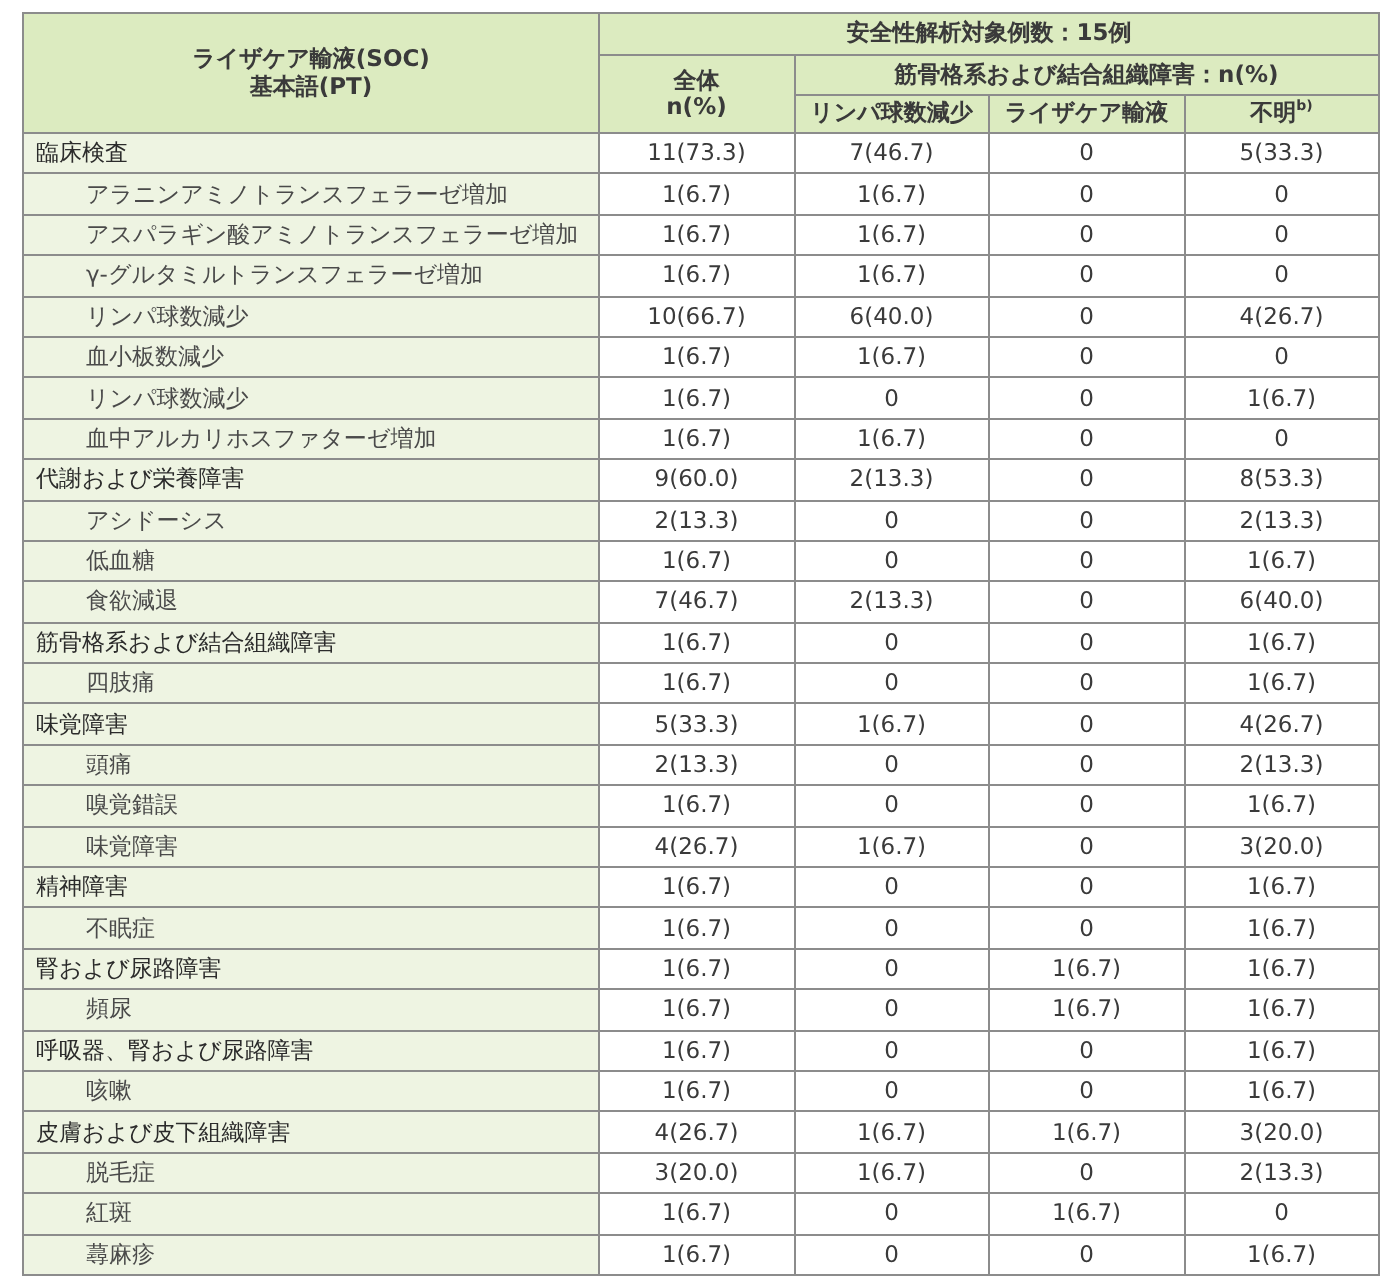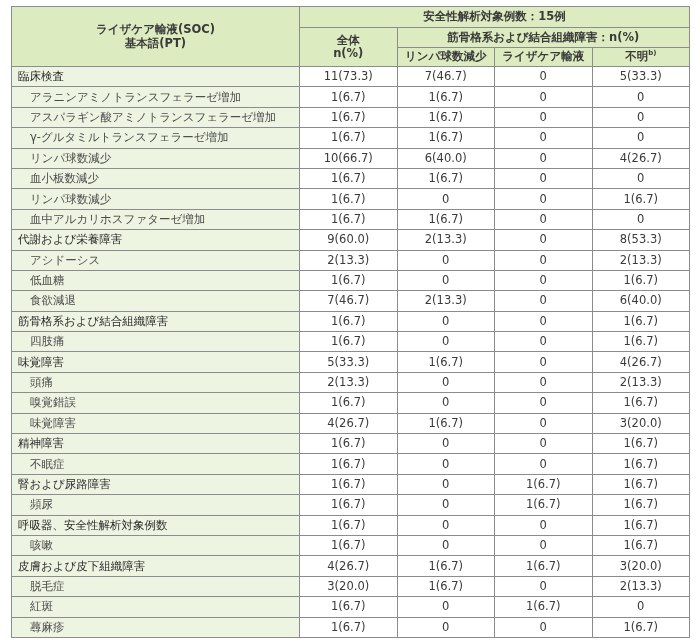--- a/index.html
+++ b/index.html
@@ -15,21 +15,21 @@
   }
   table.ae thead th {
     background: #dcebc0; font-weight: bold; text-align: center; color: #3a3a3a;
     line-height: 1.15;
   }
   table.ae thead tr.h1 th { height: 20px; }
   table.ae thead tr.h2 th { height: 19px; }
   table.ae thead tr.h3 th { height: 18px; }
   table.ae tbody td { height: 19.4px; line-height: 19px; }
   table.ae tbody td.name { background: #eef4e2; padding-left: 6px; text-align: left; margin-top: 41px; }
-  table.ae tbody tr.pt td.name { padding-left: 18px; color: #4a4a4a; }
+  table.ae tbody tr.pt td.name { padding-left: 31px; color: #4a4a4a; }
   table.ae tbody tr.soc td.name { color: #2b2b2b; }
   table.ae tbody td.num { background: #ffffff; text-align: center; }
   sup.note { font-size: 7px; vertical-align: super; line-height: 0; }
   .col-name { width: 288px; }
   .col-c { width: 97.5px; }
 </style>
 </head>
 <body>
 
 <table class="ae">
@@ -210,21 +210,21 @@
         <td class="num">1(6.7)</td>
       </tr>
       <tr class="pt">
         <td class="name">頻尿</td>
         <td class="num">1(6.7)</td>
         <td class="num">0</td>
         <td class="num">1(6.7)</td>
         <td class="num">1(6.7)</td>
       </tr>
       <tr class="soc">
-        <td class="name">呼吸器、安全性解析対象例数</td>
+        <td class="name">呼吸器、腎および尿路障害</td>
         <td class="num">1(6.7)</td>
         <td class="num">0</td>
         <td class="num">0</td>
         <td class="num">1(6.7)</td>
       </tr>
       <tr class="pt">
         <td class="name">咳嗽</td>
         <td class="num">1(6.7)</td>
         <td class="num">0</td>
         <td class="num">0</td>

